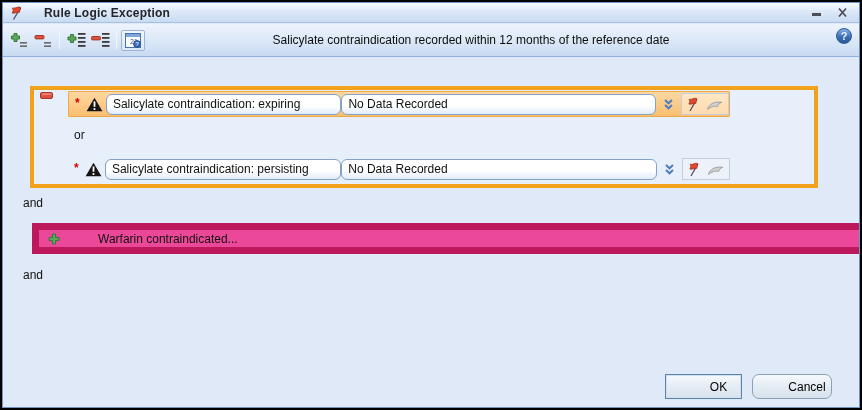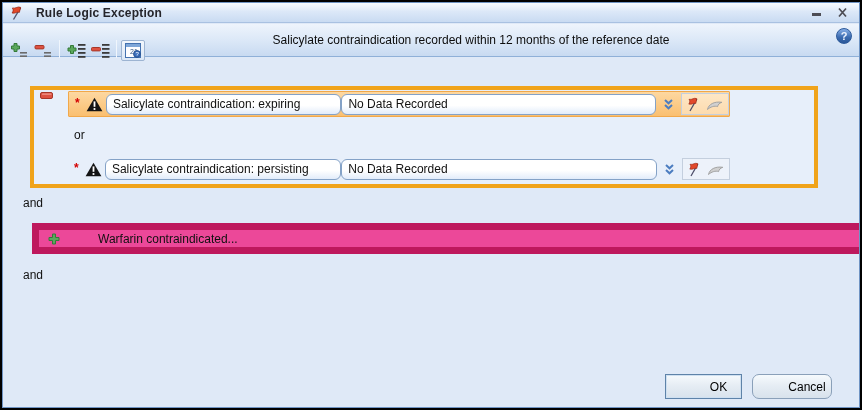--- a/index.html
+++ b/index.html
@@ -16,30 +16,30 @@
     background:#dfe9f7;
     overflow:hidden;
   }
   
   .titlebar {
     position:absolute; top:0; left:0; right:0; height:20px;
     background:linear-gradient(#f7fbff, #dce8f8 45%, #c9dbf2);
     border-bottom:1px solid #a9c1e1;
     display:flex; align-items:center; padding:0 6px;
   }
-  .titlebar .title { font-weight:bold; color:#25252b; margin-left:11px; letter-spacing:.2px; }
+  .titlebar .title { font-weight:bold; color:#25252b; margin-left:19px; letter-spacing:.2px; }
   .win-controls { margin-left:auto; display:flex; align-items:center; gap:12px; padding-right:4px; }
   .min-glyph { width:9px; height:3px; background:#4d4d55; margin-top:4px; }
   .ctrl-btn { display:flex; align-items:center; justify-content:center; width:14px; height:14px; cursor:default; }
   
   .toolbar {
     position:absolute; top:21px; left:0; right:0; height:25px;
     background:linear-gradient(#eef4fc, #dae7f7 55%, #c8daf1);
     border-bottom:1px solid #8fb0d8;
-    display:flex; align-items:flex-start; padding:16px 4px;
+    display:flex; align-items:center; padding:16px 4px;
   }
   .tb-btn {
     width:24px; height:21px; display:flex; align-items:center; justify-content:center;
     border:1px solid transparent; border-radius:2px;
   }
   .tb-sep { width:1px; height:18px; background:#a4bcd9; border-right:1px solid #f0f6fd; margin:0 4px; }
   .tb-summary {
     position:absolute; left:120px; right:40px; top:0; bottom:0;
     display:flex; align-items:center; justify-content:center;
     color:#0c0c0c; pointer-events:none; white-space:nowrap;

